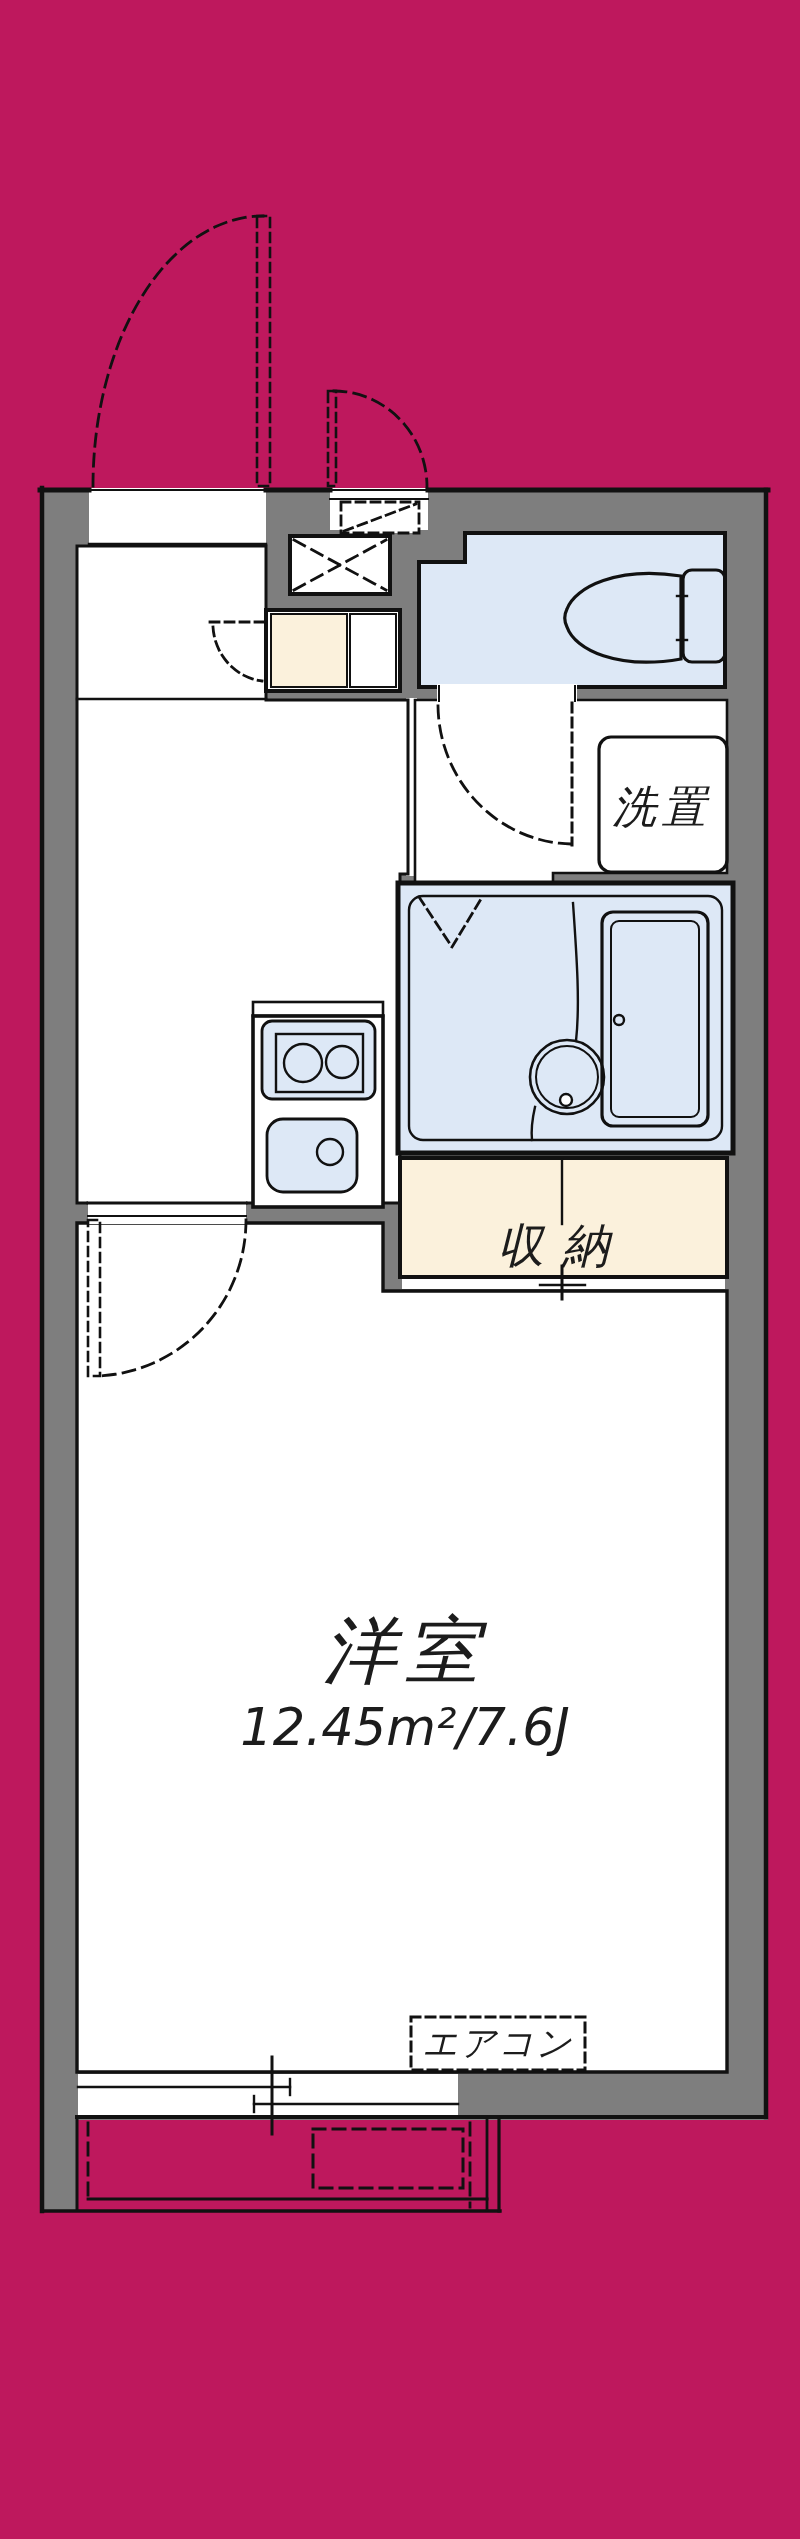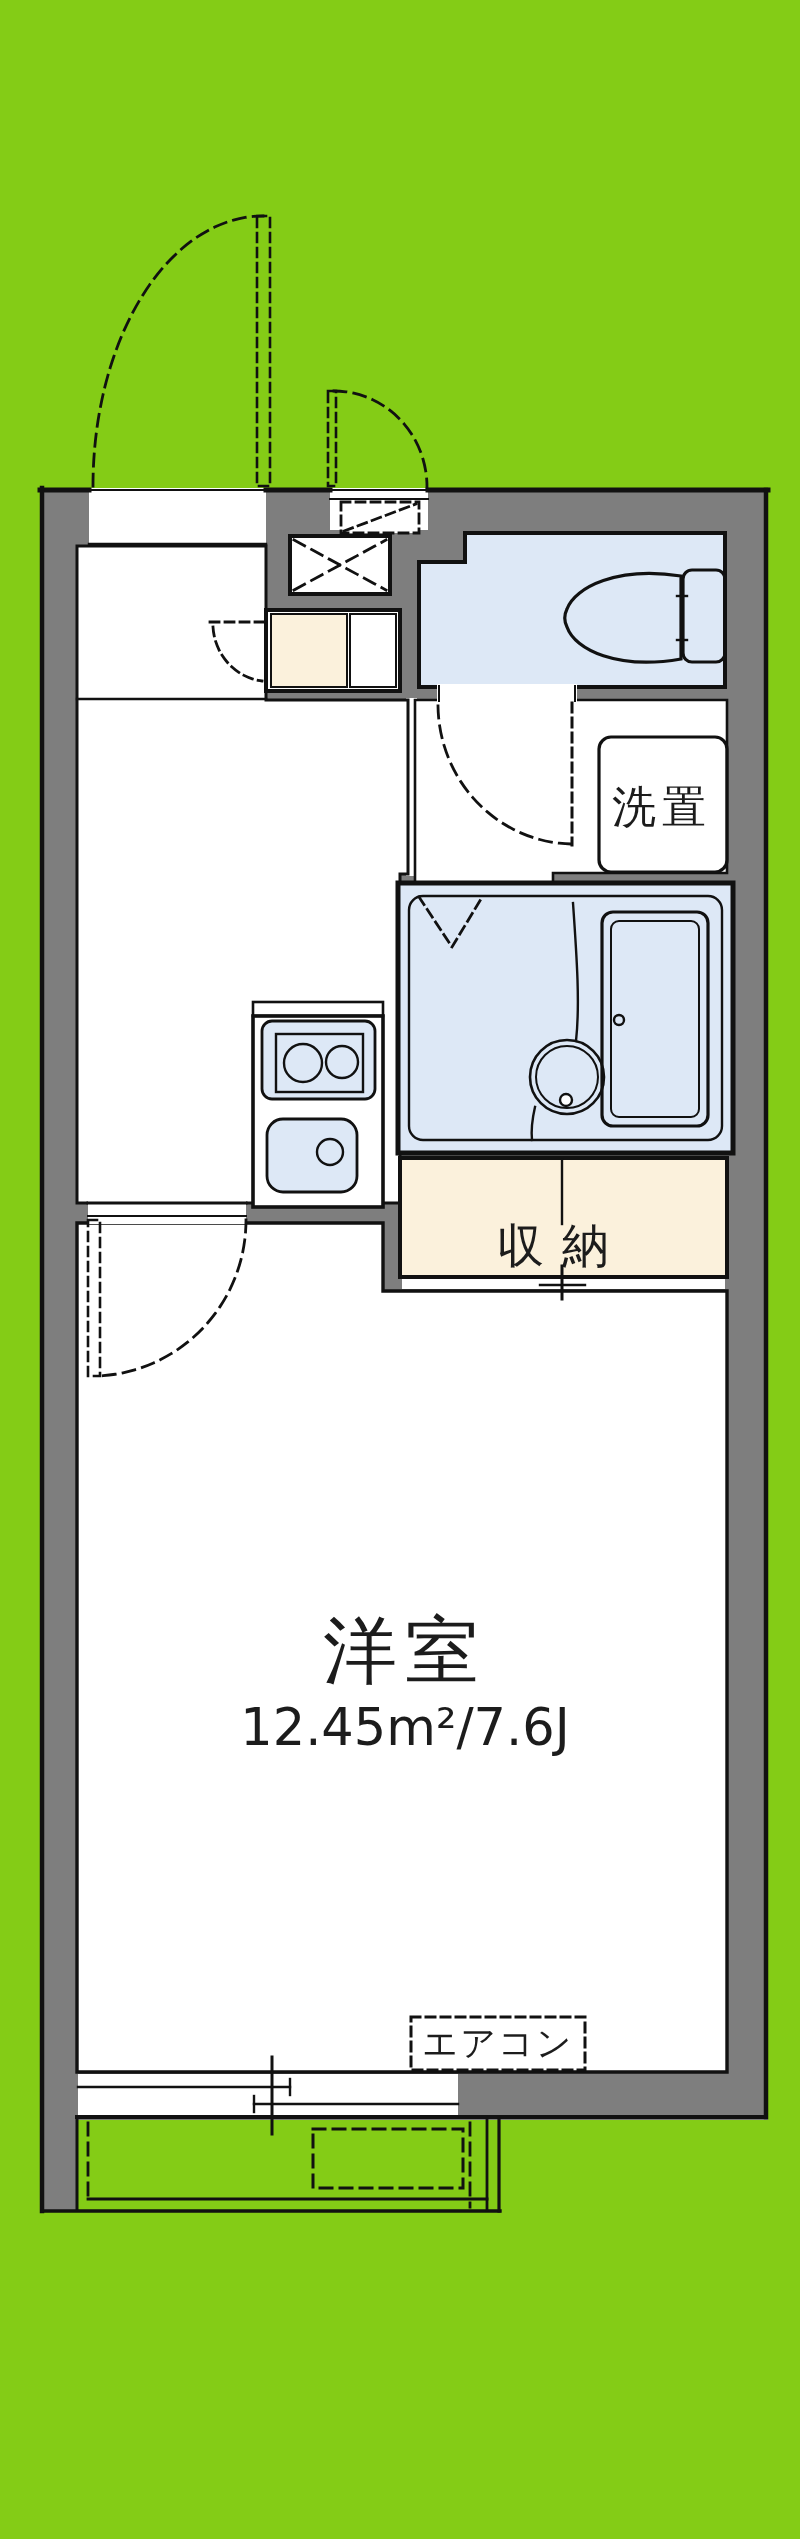--- a/index.html
+++ b/index.html
@@ -1,17 +1,17 @@
 <!DOCTYPE html>
 <html><head>
 <meta charset="utf-8">
 <style>
   html,body{margin:0;padding:0;background:#fff;}
-  #stage{position:relative;width:800px;height:2539px;background:#84cc16;
-         font-family:"DejaVu Sans","Liberation Sans",sans-serif;}
+  #stage{position:relative;width:800px;height:2539px;background:#be185d;
+         font-family:"DejaVu Sans","Liberation Sans",sans-serif;font-style:italic;}
   svg{position:absolute;left:0;top:0;}
   .ln{stroke:#111111;fill:none;stroke-linecap:square;}
   .s2{stroke-width:2;}.s24{stroke-width:2.4;}.s26{stroke-width:2.6;}.s28{stroke-width:2.8;}
   .s3{stroke-width:3;}.s32{stroke-width:3.2;}.s34{stroke-width:3.4;}.s36{stroke-width:3.6;}
   .s4{stroke-width:4;}.s45{stroke-width:4.5;}.s5{stroke-width:5;}
   .dash{stroke-dasharray:12 8;}
   .dash2{stroke-dasharray:9 6;}
   .fillwhite{fill:#ffffff;}
   .roomline{stroke:#111111;stroke-linejoin:miter;}
   text{fill:#1c1c1c;text-anchor:middle;}

